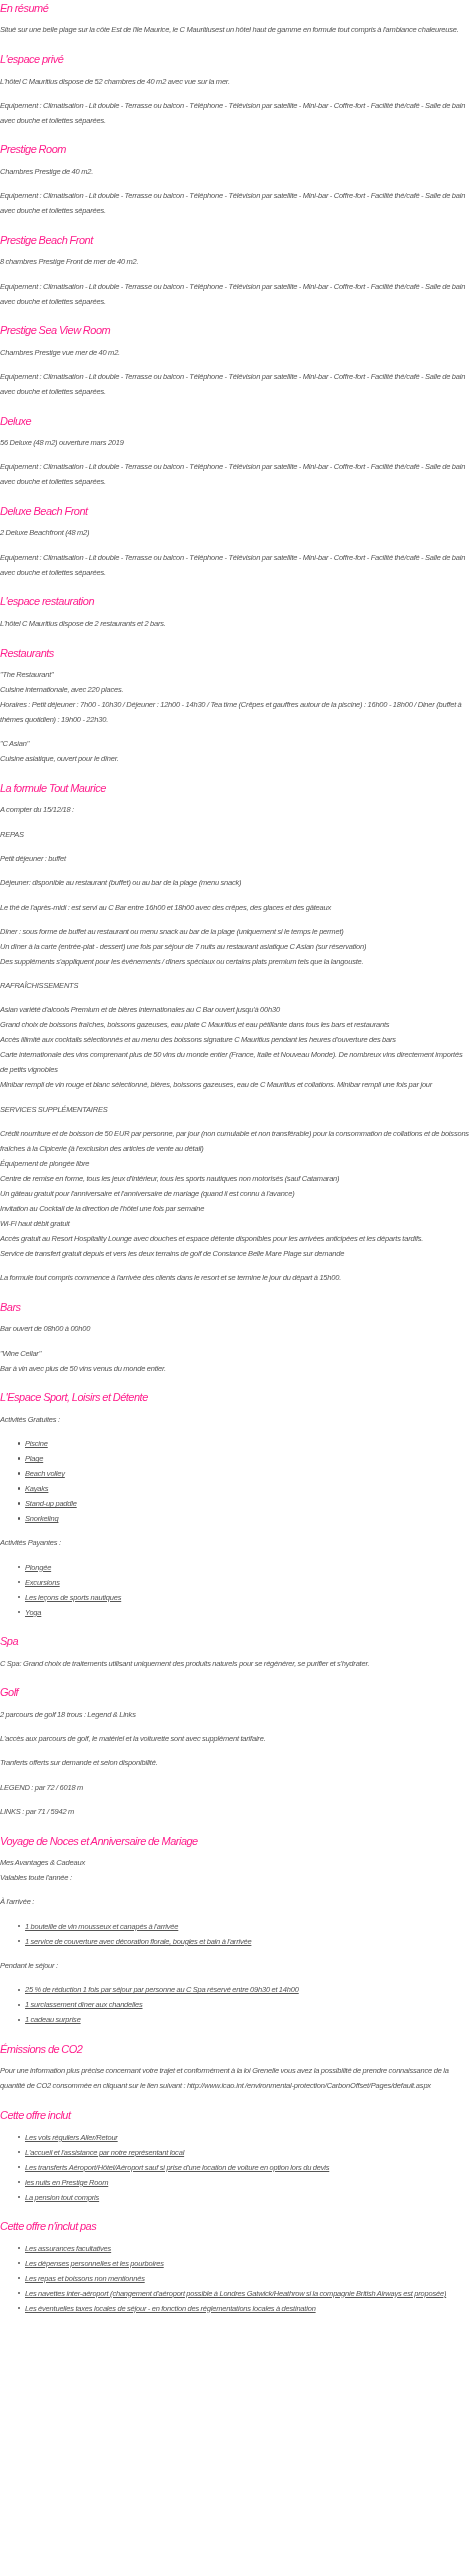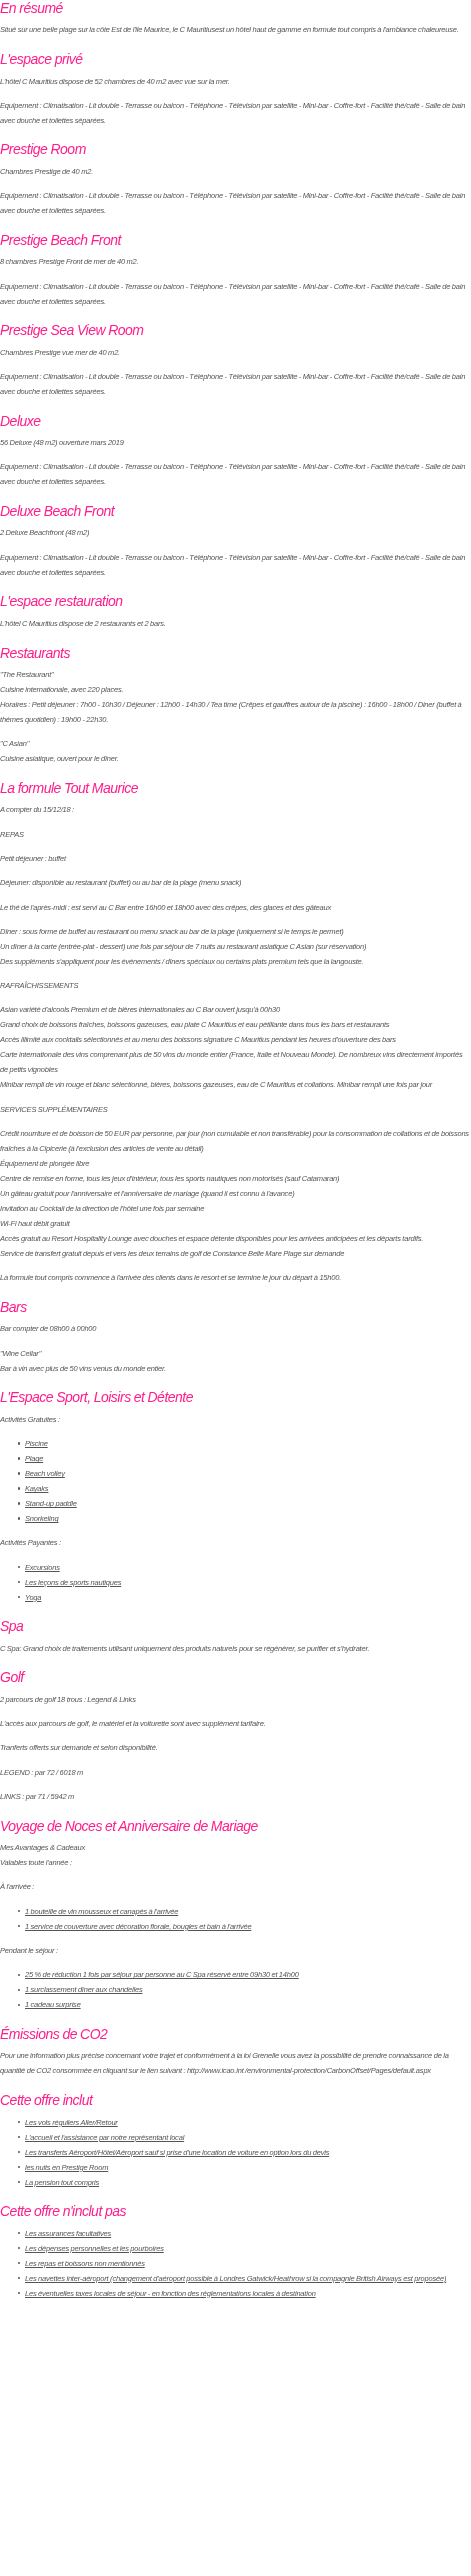--- a/index.html
+++ b/index.html
@@ -12,21 +12,21 @@
       line-height: 15px;
       letter-spacing: -0.2px;
       word-spacing: -0.3px;
     }
     .page { padding: 0 0 2.5px 0; }
     h2 {
       color: #ff1e8c;
       font-family: "Liberation Sans", sans-serif;
       font-style: italic;
       font-weight: normal;
-      font-size: 14px;
+      font-size: 11px;
       line-height: 17.4px;
       margin: 13.7px 0 5px 0;
       letter-spacing: -0.5px;
       word-spacing: -0.3px;
     }
     h2.first { margin-top: 0; }
     p { margin: 0 0 9.3px 0; }
     ul { margin: 0 0 9.3px 0; padding-left: 25px; list-style: none; }
     ul li { position: relative; line-height: 15px; text-decoration: underline; }
     ul li::before {
@@ -132,40 +132,41 @@
       <span>Invitation au Cocktail de la direction de l'hôtel une fois par semaine</span>
       <span>Wi-Fi haut débit gratuit</span>
       <span>Accès gratuit au Resort Hospitality Lounge avec douches et espace détente disponibles pour les arrivées anticipées et les départs tardifs.</span>
       <span>Service de transfert gratuit depuis et vers les deux terrains de golf de Constance Belle Mare Plage sur demande</span>
     </p>
     <p>La formule tout compris commence à l'arrivée des clients dans le resort et se termine le jour du départ à 15h00.</p>
   </section>
 
   <section>
     <h2>Bars</h2>
-    <p>Bar compter de 08h00 à 00h00</p>
+    <p>Bar ouvert de 08h00 à 00h00</p>
     <p class="lines">
       <span>"Wine Cellar"</span>
       <span>Bar à vin avec plus de 50 vins venus du monde entier.</span>
     </p>
   </section>
 
   <section>
     <h2>L'Espace Sport, Loisirs et Détente</h2>
     <p>Activités Gratuites :</p>
     <ul>
       <li>Piscine</li>
       <li>Plage</li>
       <li>Beach volley</li>
       <li>Kayaks</li>
       <li>Stand-up paddle</li>
       <li>Snorkeling</li>
     </ul>
     <p>Activités Payantes :</p>
     <ul>
+      <li>Plongée</li>
       <li>Excursions</li>
       <li>Les leçons de sports nautiques</li>
       <li>Yoga</li>
     </ul>
   </section>
 
   <section>
     <h2>Spa</h2>
     <p>C Spa: Grand choix de traitements utilisant uniquement des produits naturels pour se régénérer, se purifier et s'hydrater.</p>
   </section>

